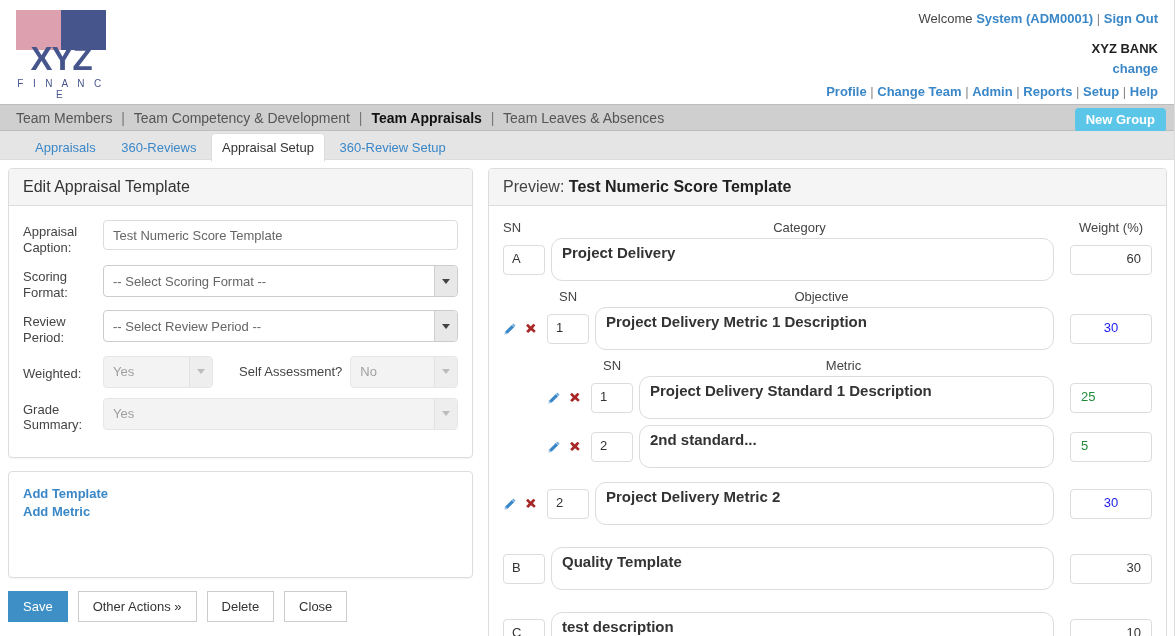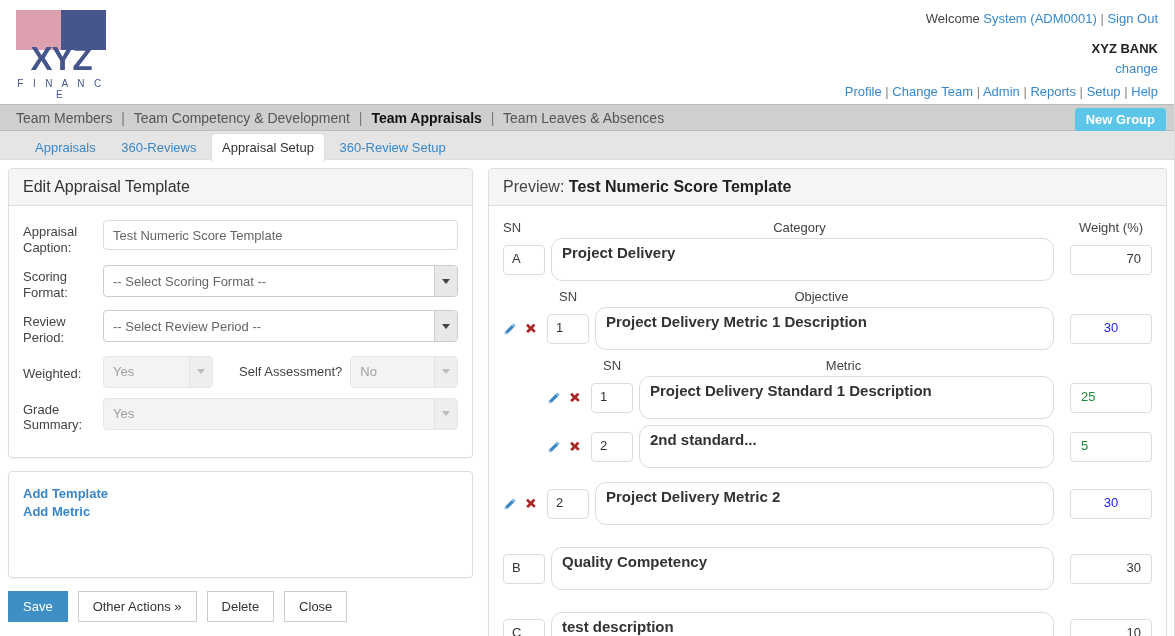--- a/index.html
+++ b/index.html
@@ -21,21 +21,21 @@
   .logo-sq-pink { position:absolute; left:0; top:0; width:45px; height:40px; background:#dda0ae; }
   .logo-sq-blue { position:absolute; left:45px; top:0; width:45px; height:40px; background:#46558c; }
   .logo-xyz { position:absolute; left:0; top:32px; width:90px; height:34px;
               font-family:"Liberation Sans", sans-serif; font-weight:bold; font-size:33px;
               letter-spacing:-1px; color:#46558c; line-height:34px; text-align:center; }
   .logo-fin { position:absolute; left:0; top:68px; width:90px; text-align:center;
               font-size:10px; letter-spacing:3.4px; color:#46558c; font-weight:normal; }
 
   .hdr-right { position:absolute; right:16px; top:10px; text-align:right; line-height:1.45; }
   .hdr-line1 { font-size:13px; color:#444; }
-  .hdr-line1 a, .hdr-line3 a, .hdr-change { color:#3a87c8; text-decoration:none; }
+  .hdr-line1 a, .hdr-line3 a, .hdr-change { color:#3a87c8; text-decoration:none;font-weight:bold; }
   .hdr-bank { font-size:13px; font-weight:bold; color:#222; margin-top:11px; }
   .hdr-change { display:block; font-size:13px; margin-top:1px; }
   .hdr-line3 { margin-top:4px; font-size:13px; color:#3a87c8; }
   .sep { color:#888; }
 
   
   .navbar { position:relative; height:27px; background:#cfcfcf; border-top:1px solid #bdbdbd;
             border-bottom:1px solid #bdbdbd; }
   .navbar-inner { padding:5px 0 0 16px; font-size:14px; color:#555; white-space:nowrap; }
   .navbar-inner a { color:#555; text-decoration:none; }
@@ -299,21 +299,21 @@
 
           <div class="pv-head-row">
             <div class="hdr-sn" style="flex:0 0 42px;">SN</div>
             <div class="hdr-mid">Category</div>
             <div class="hdr-wt">Weight (%)</div>
           </div>
 
           <div class="pv-row lvl1">
             <div class="sn-box">A</div>
             <div class="name-box" style="margin-left:6px;">Project Delivery</div>
-            <div class="wt-box wt-right">70</div>
+            <div class="wt-box wt-right">60</div>
           </div>
 
           <div class="pv-head-row" style="margin-top:8px;">
             <div style="flex:0 0 44px;"></div>
             <div class="hdr-sn" style="flex:0 0 42px;text-align:center;">SN</div>
             <div class="hdr-mid">Objective</div>
             <div class="hdr-wt"></div>
           </div>
 
           <div class="pv-row">
@@ -388,21 +388,21 @@
             </div>
             <div class="sn-box">2</div>
             <div class="name-box" style="margin-left:6px;">Project Delivery Metric 2</div>
             <div class="wt-box wt-center">30</div>
           </div>
 
           <div class="spacer-md"></div>
 
           <div class="pv-row lvl1">
             <div class="sn-box">B</div>
-            <div class="name-box" style="margin-left:6px;">Quality Competency</div>
+            <div class="name-box" style="margin-left:6px;">Quality Template</div>
             <div class="wt-box wt-right">30</div>
           </div>
 
           <div class="spacer-md"></div>
 
           <div class="pv-row lvl1">
             <div class="sn-box">C</div>
             <div class="name-box" style="margin-left:6px;">test description</div>
             <div class="wt-box wt-right">10</div>
           </div>

